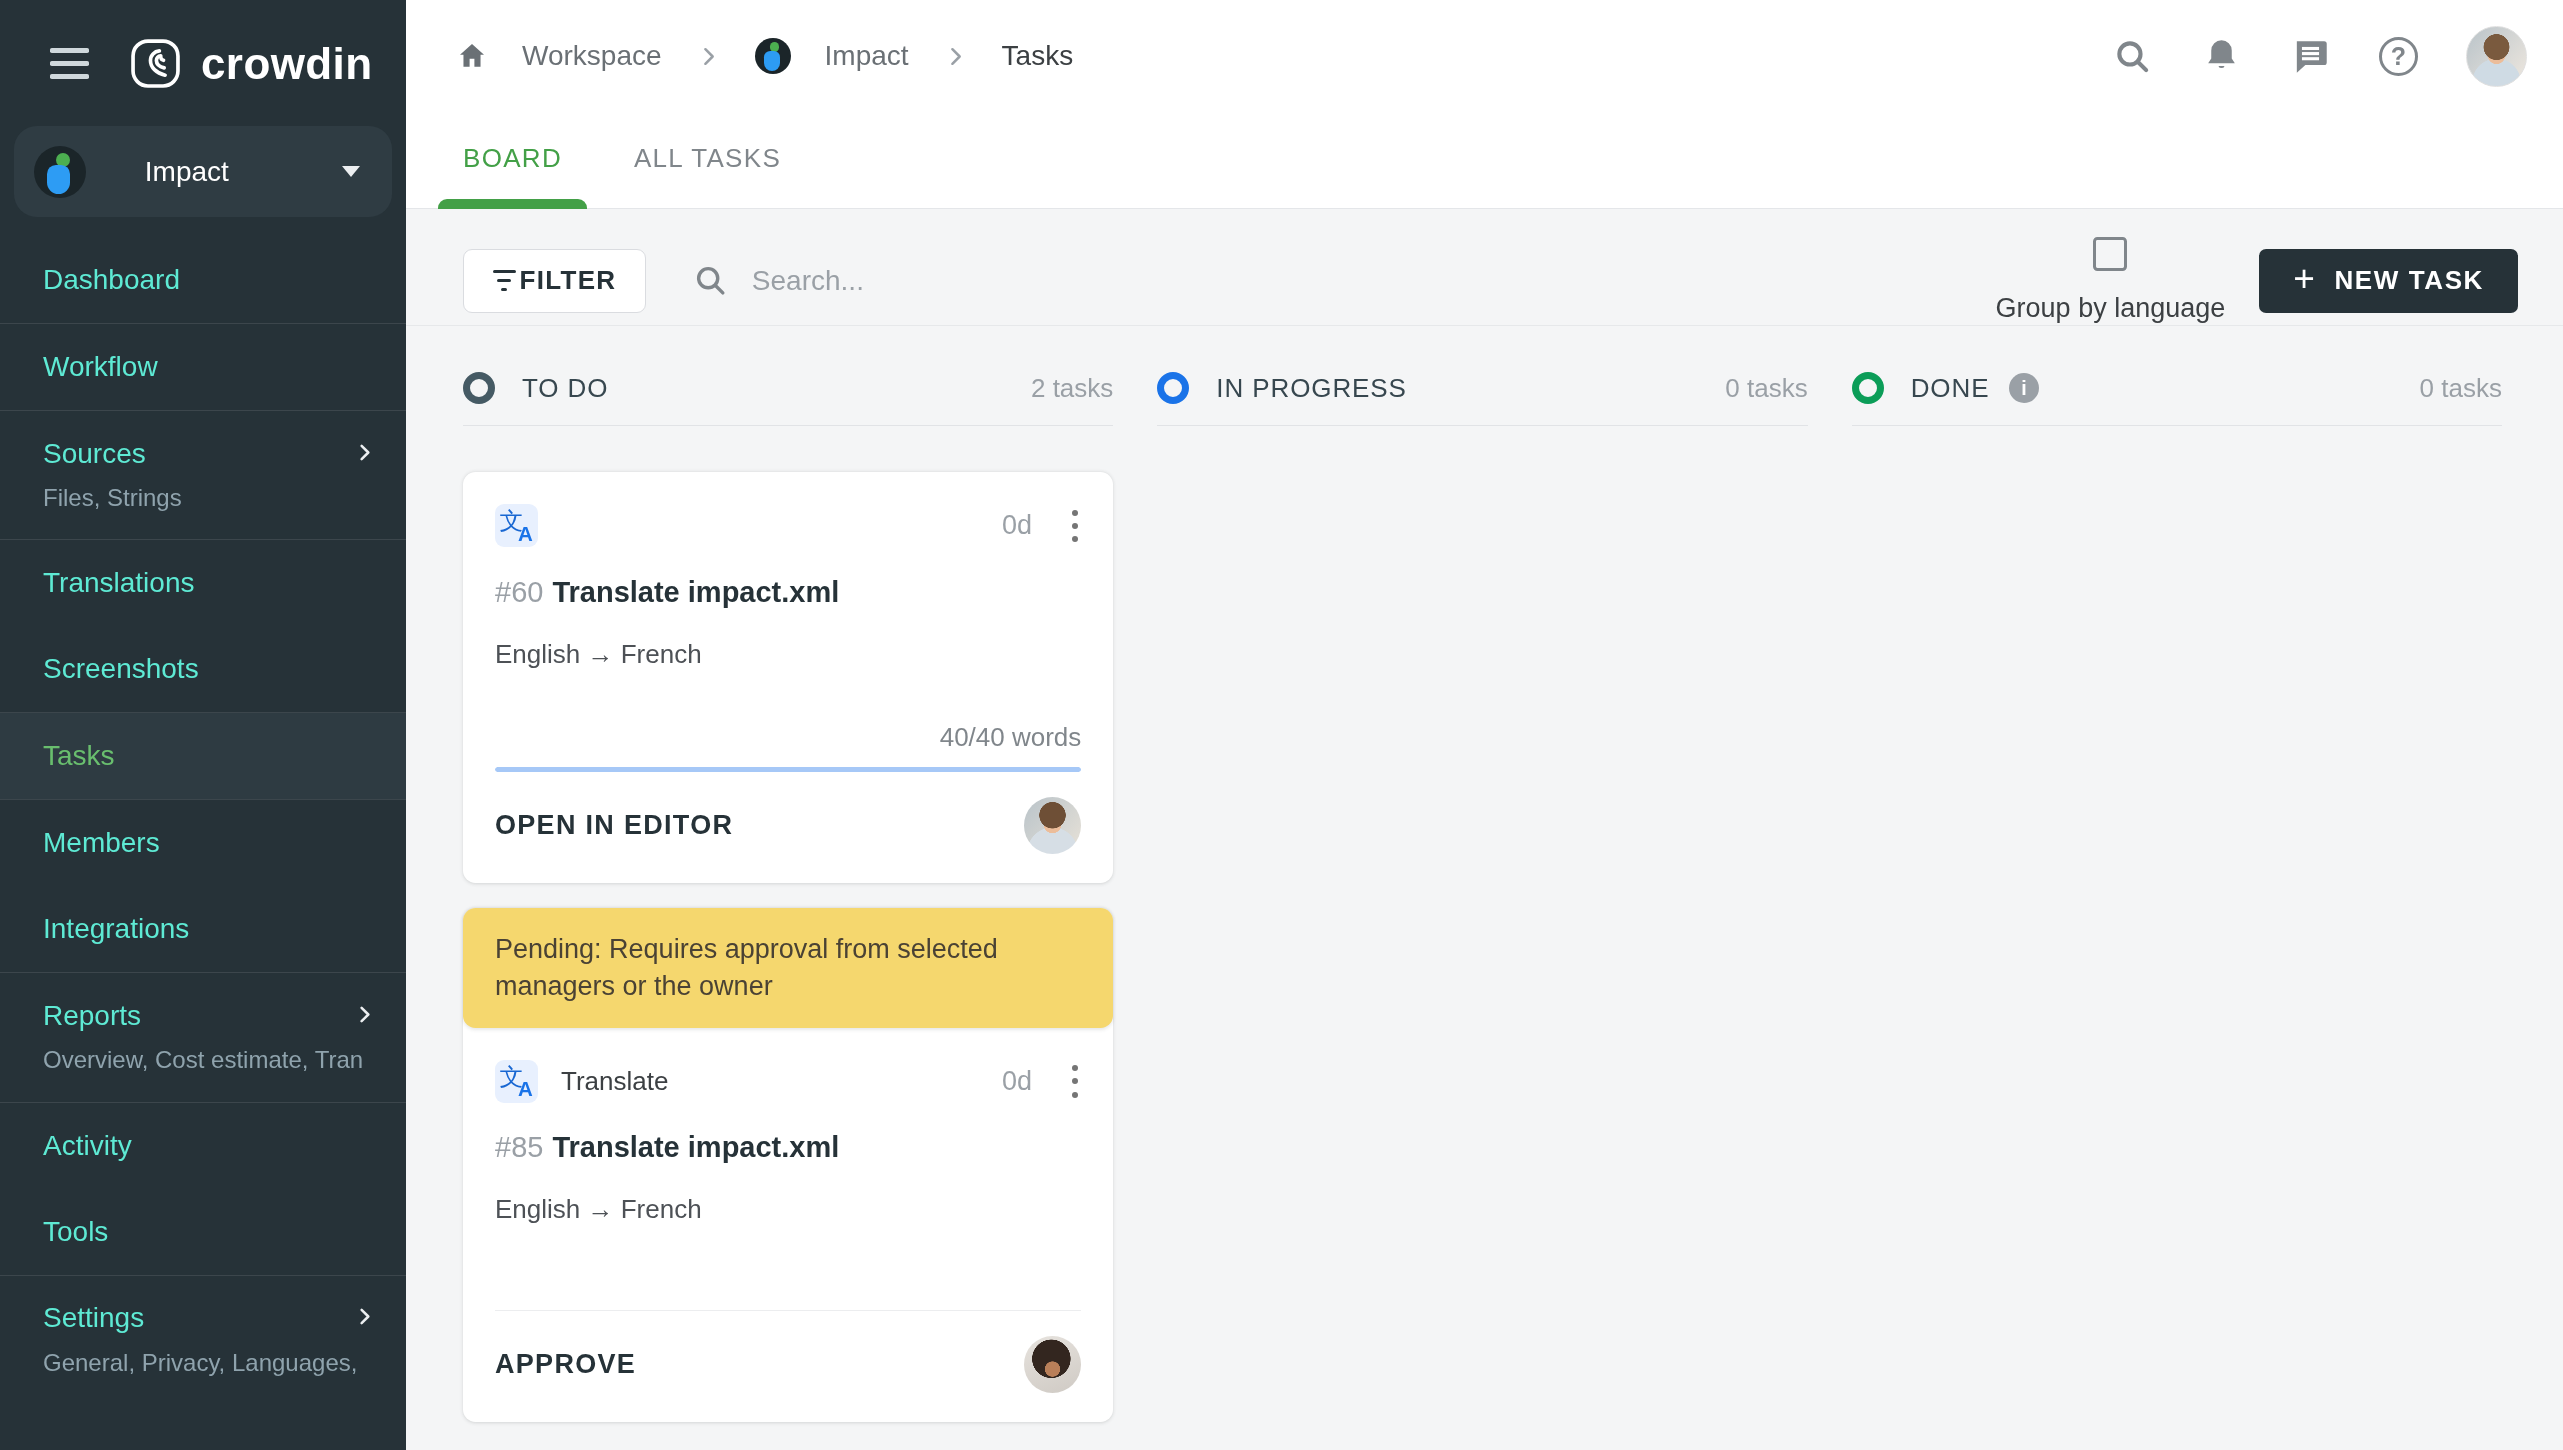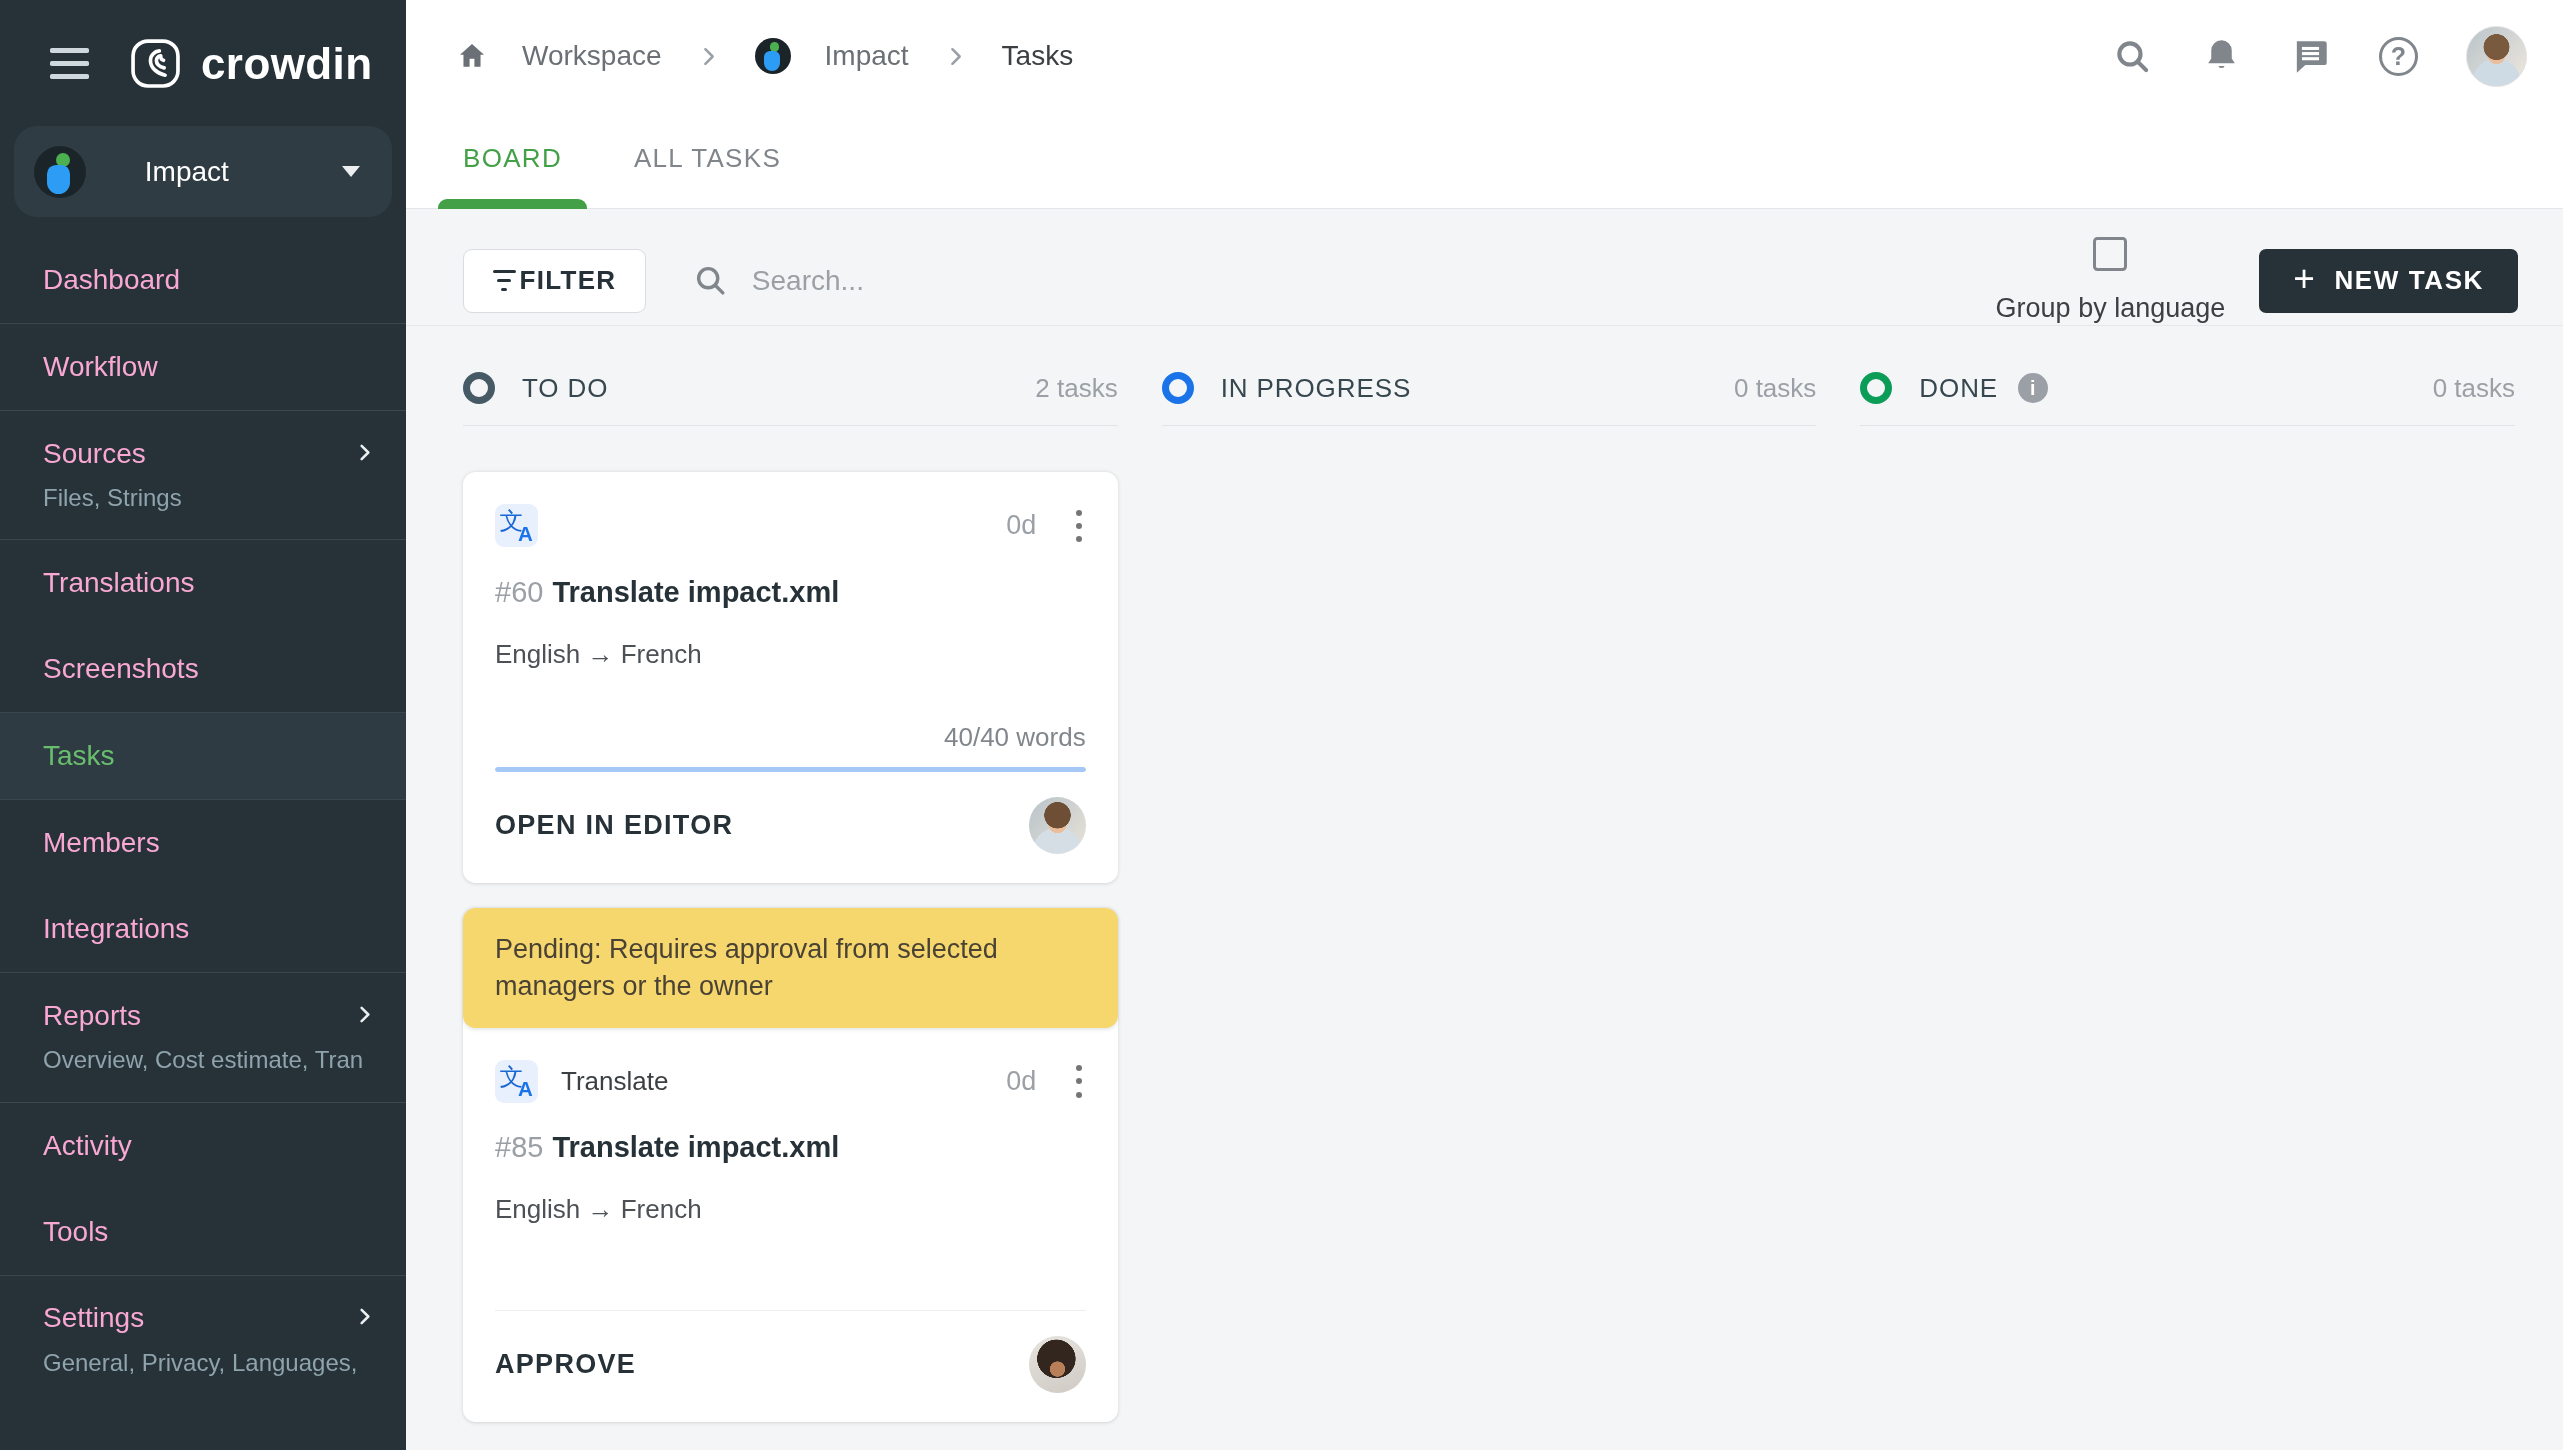--- a/index.html
+++ b/index.html
@@ -18,21 +18,21 @@
 
   .project-select { margin:5.3px 14.2px 19.6px; background:#2F3C43; border-radius:23px; height:91px; display:flex; align-items:center; padding:0 32px 0 19.6px; cursor:pointer; }
   .proj-avatar { width:52px; height:52px; border-radius:50%; background:#1B2529; position:relative; overflow:hidden; flex:none; }
   .proj-avatar .dot { position:absolute; width:14.2px; height:14.2px; border-radius:50%; background:#4CAF50; left:22px; top:7.1px; }
   .proj-avatar .drop { position:absolute; width:23px; height:28.5px; background:#2D9CF4; left:13.3px; top:19.6px; border-radius:9px 9px 11.6px 11.6px; }
   .proj-name { margin-left:59px; font-size:28px; font-weight:500; color:#FFFFFF; }
   .caret-down { margin-left:auto; width:0; height:0; border-left:9.8px solid transparent; border-right:9.8px solid transparent; border-top:11.6px solid #ECEFF1; }
 
   .nav { flex:1; overflow:hidden; }
   .nav-item { position:relative; padding:27px 43px; cursor:pointer; }
-  .nav-item .nav-label { font-size:28px; font-weight:500; color:#f9a8d4; line-height:32px; }
+  .nav-item .nav-label { font-size:28px; font-weight:500; color:#5eead4; line-height:32px; }
   .nav-item.active { background:#2E3B42; }
   .nav-item.active .nav-label { color:#69BE6E; }
   .nav-sub { display:block; margin-top:14.2px; font-size:24px; color:#8FA3AD; line-height:28.5px; white-space:nowrap; overflow:hidden; }
   .nav-chevron { position:absolute; right:30px; top:30px; }
   .nav-divider { height:0.9px; background:rgba(255,255,255,0.10); }
 
   
   .main { flex:1; display:flex; flex-direction:column; background:#FFFFFF; }
   .topbar { height:112px; display:flex; align-items:center; padding:0 36px 0 50px; background:#FFFFFF; }
   .breadcrumb { display:flex; align-items:center; gap:34px; }
@@ -65,21 +65,21 @@
   .search-input { border:none; outline:none; background:transparent; font-size:28px; color:#3C4043; width:623px; font-family:inherit; }
   .search-input::placeholder { color:#9AA0A6; }
   .group-lang { display:flex; align-items:center; gap:21.4px; margin-right:34px; cursor:pointer;flex-direction:column; }
   .checkbox { width:34px; height:34px; border:3.6px solid #80868B; border-radius:4.4px; background:transparent; }
   .group-label { font-size:27px; color:#3C4043; }
   .new-task-btn { height:64px; background:#263238; color:#FFFFFF; border:none; border-radius:7.1px; display:flex; align-items:center; gap:19.6px; padding:0 34px; cursor:pointer; }
   .plus { font-size:37px; font-weight:400; line-height:1; margin-top:-3.6px; }
   .new-task-label { font-size:26px; font-weight:600; letter-spacing:1.6px; font-family:inherit; }
 
   
-  .board { flex:1; display:grid; grid-template-columns:1fr 1fr 1fr; gap:44px; padding:46px 48px 0 57px; align-items:start; }
+  .board { flex:1; display:grid; grid-template-columns:1fr 1fr 1fr; gap:44px; padding:46px 61px 0 57px; align-items:start; }
   .col-header { display:flex; align-items:center; padding-bottom:21.4px; border-bottom:0.9px solid #E1E3E6; }
   .ring { width:32px; height:32px; border-radius:50%; border:7.1px solid; flex:none; }
   .ring-todo { border-color:#455A64; }
   .ring-progress { border-color:#1A73E8; }
   .ring-done { border-color:#0B9D58; }
   .col-title { margin-left:27px; font-size:26px; font-weight:500; letter-spacing:0.9px; color:#37474F; }
   .info-badge { margin-left:19.6px; width:30px; height:30px; border-radius:50%; background:#9AA0A6; color:#FFFFFF; font-size:19.6px; font-weight:700; display:flex; align-items:center; justify-content:center; font-style:normal; }
   .col-count { margin-left:auto; font-size:26px; color:#9AA0A6; }
 
   .cards { margin-top:46px; display:flex; flex-direction:column; gap:25px; }

